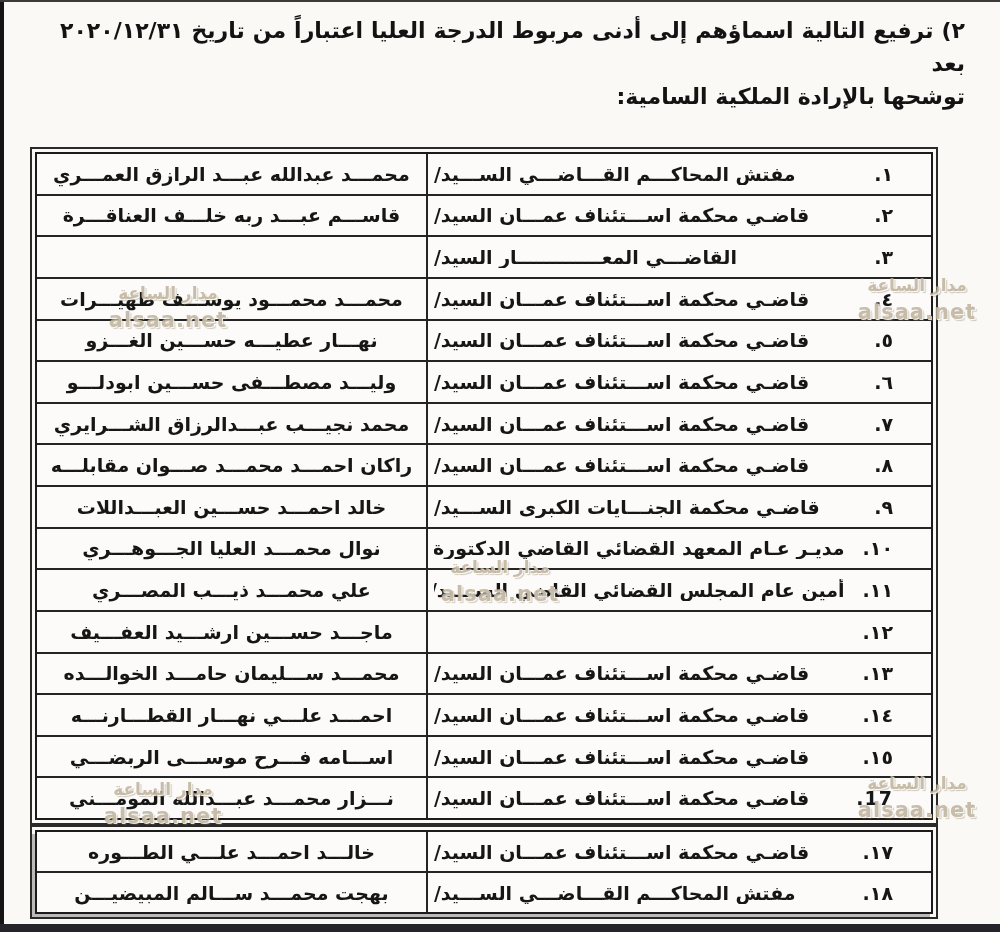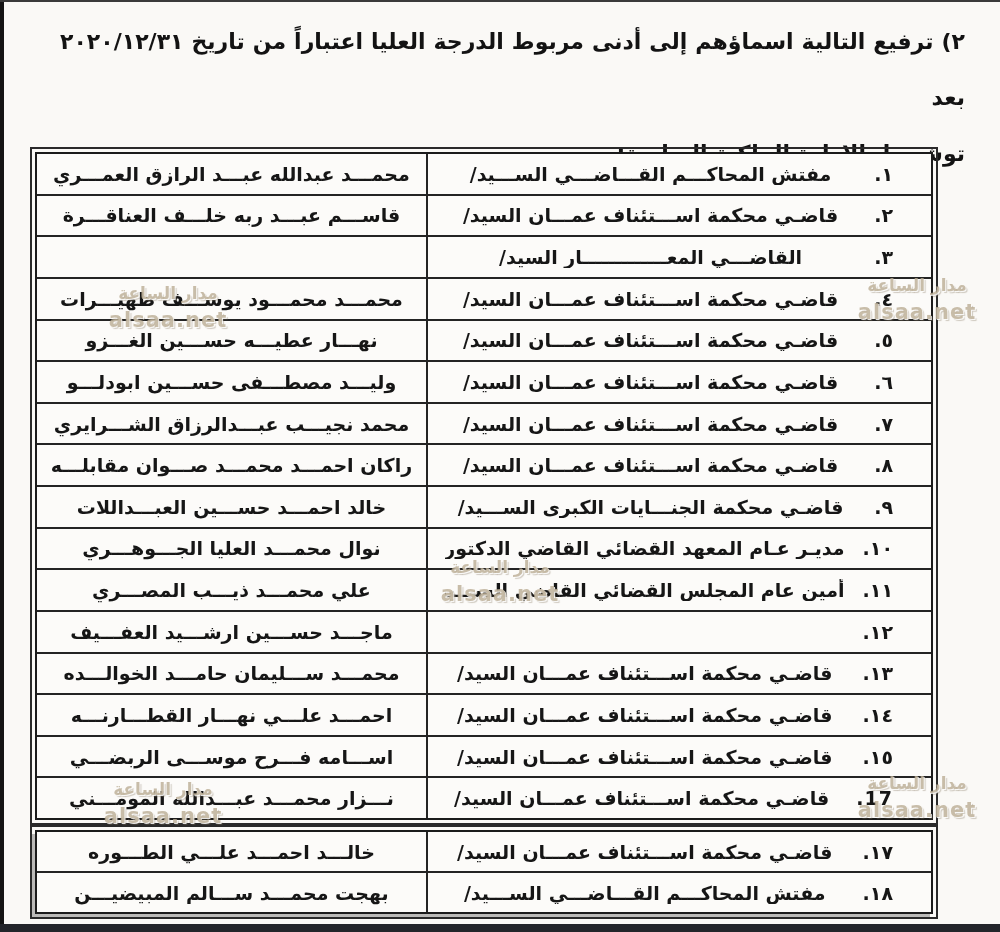--- a/index.html
+++ b/index.html
@@ -10,21 +10,21 @@
     color:#161616;
   }
   
   .edge-left{position:absolute;left:0;top:0;width:4px;height:932px;background:#141414;}
   .edge-top{position:absolute;left:0;top:0;width:1000px;height:2px;background:#3a3a3a;}
   .edge-bottom{position:absolute;left:0;top:924px;width:1000px;height:8px;background:#23252a;}
 
   
   .heading{
     position:absolute;left:60px;top:14px;width:905px;
-    direction:rtl;font-weight:bold;font-size:22px;line-height:56px;
+    direction:rtl;font-weight:bold;font-size:22px;line-height:33px;
     color:#131313;
   }
   .h-line1{display:block;text-align:justify;text-align-last:justify;white-space:normal;}
   .h-line2{display:block;text-align:right;}
 
   
   .tbl{
     position:absolute;left:35px;width:898px;
     direction:rtl;background:#fcfbf9;
     border:2px solid #1b1b1b;
@@ -40,21 +40,21 @@
   }
   .row:last-child{border-bottom:none;}
   .cell-title{
     width:56.5%;box-sizing:border-box;height:100%;
     display:flex;align-items:center;
     padding:0 38px 0 6px;
     border-left:2px solid #242424;
     font-weight:bold;font-size:19px;
   }
   .num{flex:0 0 auto;margin-left:18px;letter-spacing:1px;}
-  .ttl{flex:1 1 auto;text-align:center;white-space:nowrap;overflow:hidden;margin-left:11px;}
+  .ttl{flex:1 1 auto;text-align:left;white-space:nowrap;overflow:hidden;}
   .cell-name{
     width:43.5%;box-sizing:border-box;height:100%;
     display:flex;align-items:center;justify-content:center;
     padding:0 24px;font-weight:bold;font-size:19px;
     text-align:center;white-space:nowrap;overflow:hidden;
   }
 
   
   .wm{
     position:absolute;width:170px;direction:rtl;text-align:center;

